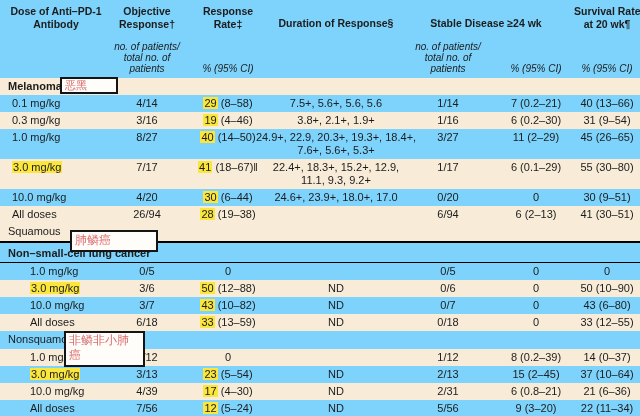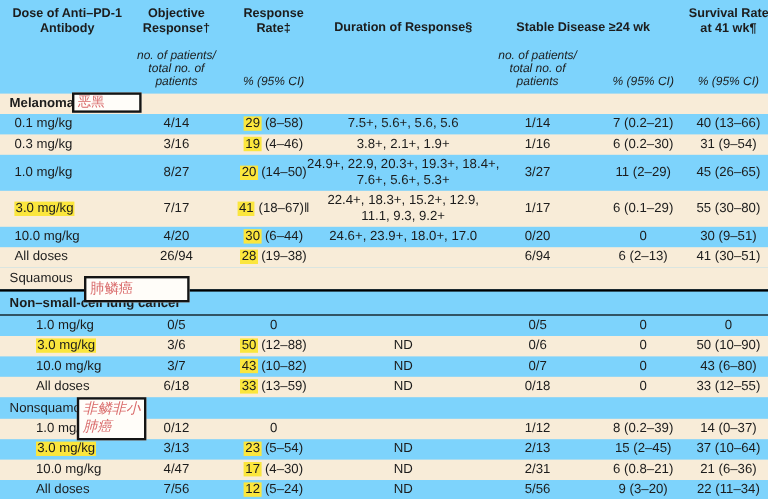--- a/index.html
+++ b/index.html
@@ -21,21 +21,21 @@
   .main.low{margin-top:12px;}
   .sub{
     font-style:italic;font-size:10px;line-height:11px;
     text-align:center;white-space:pre;margin-top:auto;padding-bottom:4px;
   }
   .subrow{margin-top:auto;display:flex;align-items:flex-end;}
   .subrow .sub{margin-top:0;}
 
   
   .row{
-    position:relative;display:flex;align-items:center;
+    position:relative;display:flex;align-items:flex-start;
     box-sizing:border-box;padding:2px 0;min-height:17px;
   }
   .row.shade{background:#f8ecd8;}
   .row.rule-section{
     border-top:2px solid #000;border-bottom:1.5px solid #000;
     min-height:21px;padding-top:4px;
   }
   .row.sub-section{min-height:18px;}
   .section .cell.dose,.rule-section .cell.dose{font-weight:bold;}
 
@@ -53,21 +53,21 @@
   .hl{background:#fbe63d;padding:0 1px;}
 
   
   .note{
     position:absolute;background:#fffdf9;border:2px solid #141414;
     color:#d96a6a;font-size:12px;line-height:14px;padding:0 3px;
     z-index:3;box-sizing:border-box;overflow:hidden;
   }
   .note-0{left:60px;top:-1px;width:58px;height:17px;font-size:11px;line-height:12px;}
   .note-8{left:70px;top:7px;width:88px;height:22px;line-height:17px;}
-  .note-13{left:64px;top:0;width:58px;height:36px;line-height:15px;white-space:normal;font-style:italic;}
+  .note-13{left:64px;top:0;width:81px;height:36px;line-height:15px;white-space:normal;}
 </style>
 </head>
 <body>
 
 <div class="wrap">
 
   <div class="hdr">
     <div class="hcol" style="width:112px">
       <div class="main">Dose of Anti–PD-1
 Antibody</div>
@@ -91,21 +91,21 @@
       <div class="main low">Stable Disease ≥24 wk</div>
       <div class="subrow">
         <div class="sub" style="width:100px">no. of patients/
 total no. of
 patients</div>
         <div class="sub" style="width:76px">% (95% CI)</div>
       </div>
     </div>
     <div class="hcol" style="width:66px">
       <div class="main">Survival Rate
-at 41 wk¶</div>
+at 20 wk¶</div>
       <div class="sub">% (95% CI)</div>
     </div>
   </div>
 
   <div>
       <div class="row section shade">
         <div class="cell dose ind0" style="width: 640px;"><span>Melanoma</span></div>
         <span class="note note-0">恶黑</span>
       </div>
       <div class="row dose">
@@ -126,21 +126,21 @@
         <div class="cell c3" style="width: 124px;">
           <div class="durline">3.8+, 2.1+, 1.9+</div>
         </div>
         <div class="cell c4" style="width: 100px;">1/16</div>
         <div class="cell c5" style="width: 76px;">6 (0.2–30)</div>
         <div class="cell c6" style="width: 66px;">31 (9–54)</div>
       </div>
       <div class="row dose">
         <div class="cell dose ind1" style="width: 112px;"><span>1.0 mg/kg</span></div>
         <div class="cell c1" style="width: 70px;">8/27</div>
-        <div class="cell c2" style="width: 92px;"><span class="hl">20</span>&nbsp;(14–50)</div>
+        <div class="cell c2" style="width: 92px;"><span class="hl">40</span>&nbsp;(14–50)</div>
         <div class="cell c3" style="width: 124px;">
           <div class="durline">24.9+, 22.9, 20.3+, 19.3+, 18.4+,</div>
           <div class="durline">7.6+, 5.6+, 5.3+</div>
         </div>
         <div class="cell c4" style="width: 100px;">3/27</div>
         <div class="cell c5" style="width: 76px;">11 (2–29)</div>
         <div class="cell c6" style="width: 66px;">45 (26–65)</div>
       </div>
       <div class="row dose shade">
         <div class="cell dose ind1" style="width: 112px;"><span class="hl">3.0 mg/kg</span></div>
@@ -242,21 +242,21 @@
         <div class="cell c2" style="width: 92px;"><span class="hl">23</span>&nbsp;(5–54)</div>
         <div class="cell c3" style="width: 124px;">
           <div class="durline">ND</div>
         </div>
         <div class="cell c4" style="width: 100px;">2/13</div>
         <div class="cell c5" style="width: 76px;">15 (2–45)</div>
         <div class="cell c6" style="width: 66px;">37 (10–64)</div>
       </div>
       <div class="row dose shade">
         <div class="cell dose ind2" style="width: 112px;"><span>10.0 mg/kg</span></div>
-        <div class="cell c1" style="width: 70px;">4/47</div>
+        <div class="cell c1" style="width: 70px;">4/39</div>
         <div class="cell c2" style="width: 92px;"><span class="hl">17</span>&nbsp;(4–30)</div>
         <div class="cell c3" style="width: 124px;">
           <div class="durline">ND</div>
         </div>
         <div class="cell c4" style="width: 100px;">2/31</div>
         <div class="cell c5" style="width: 76px;">6 (0.8–21)</div>
         <div class="cell c6" style="width: 66px;">21 (6–36)</div>
       </div>
       <div class="row dose">
         <div class="cell dose ind2" style="width: 112px;"><span>All doses</span></div>

